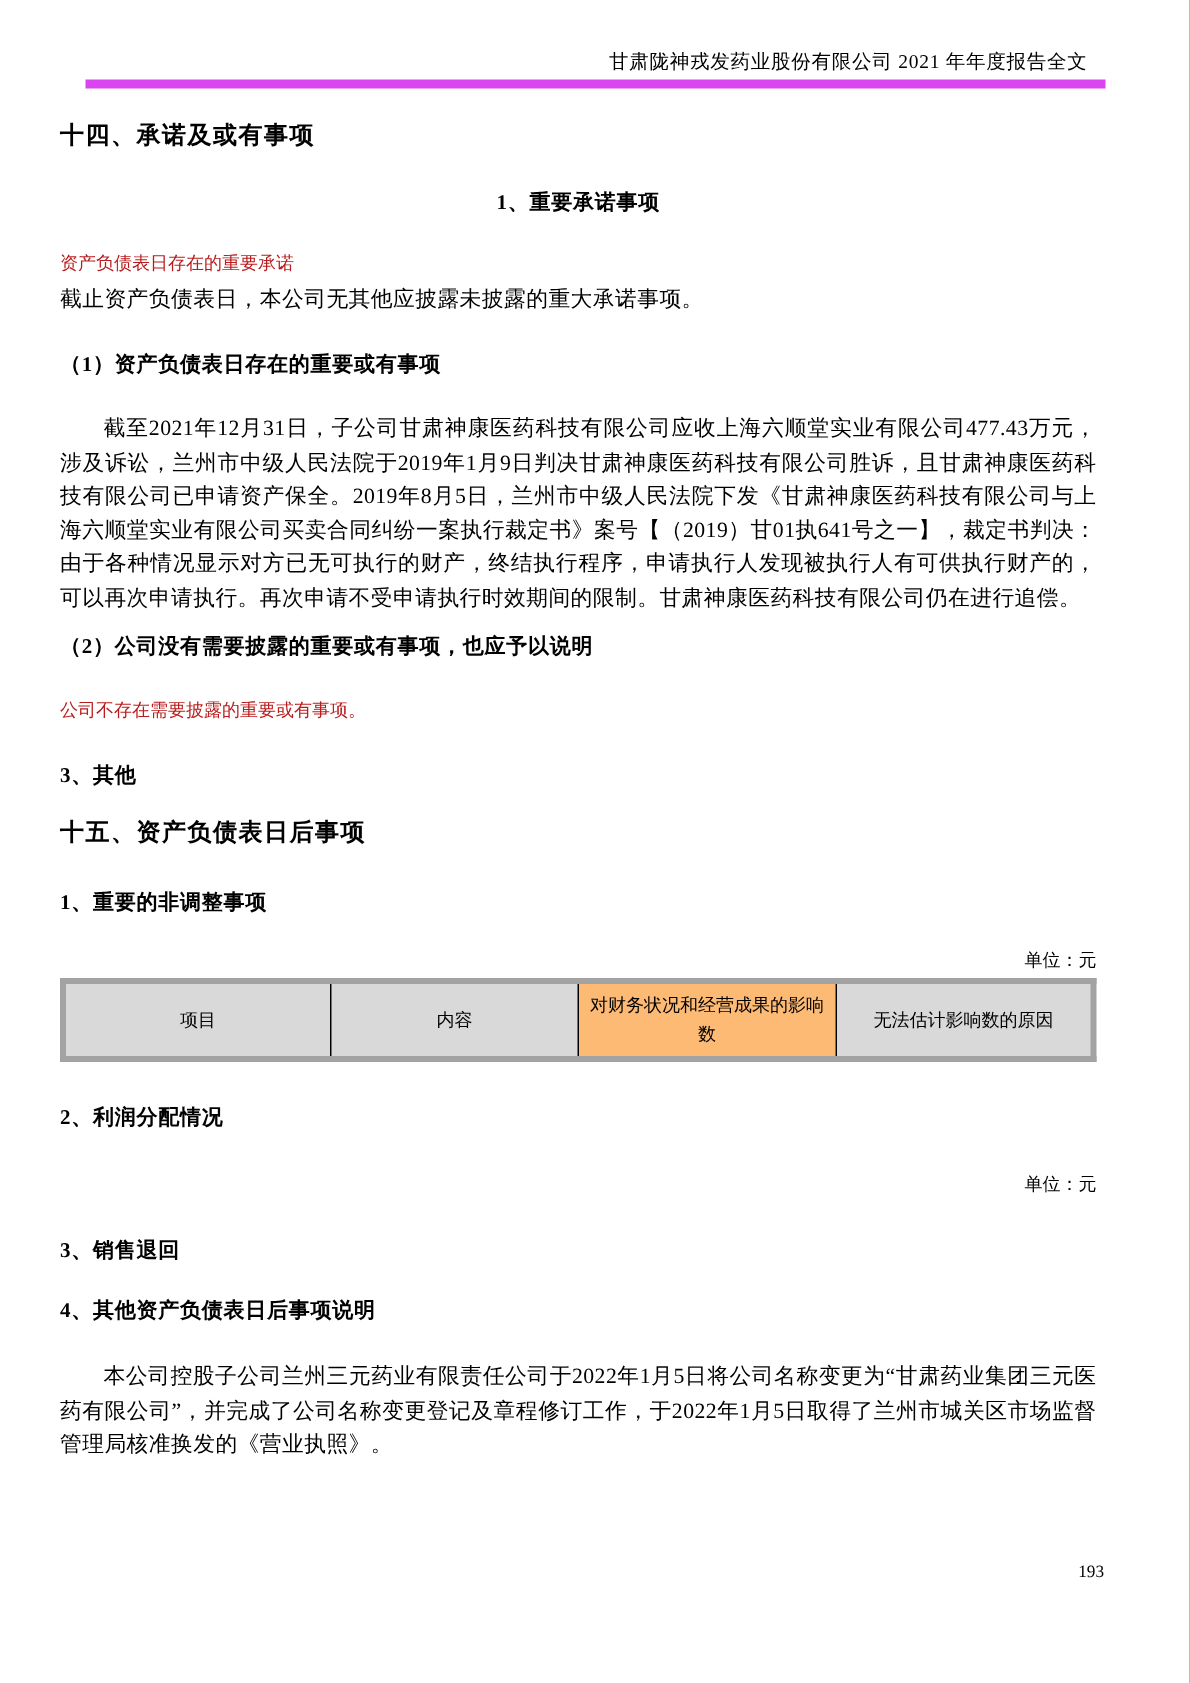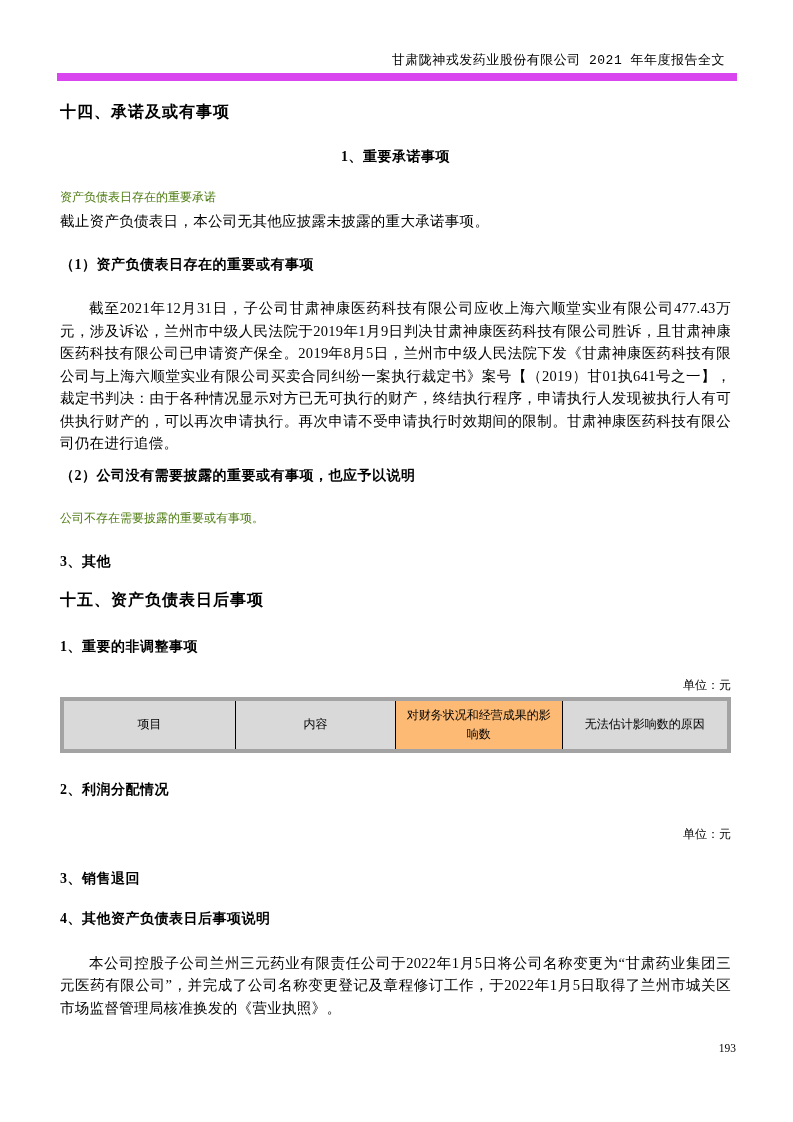--- a/index.html
+++ b/index.html
@@ -8,28 +8,27 @@
     position: relative;
     width: 793px;
     height: 1122px;
     margin: 0 auto;
     background: #ffffff;
     font-family: "Liberation Serif", "DejaVu Serif", serif;
     color: #000000;
     overflow: hidden;
   }
   .content {
-    margin: 0 62px 0 60px; 
+    margin: 0 62px 0 40px; 
   }
   
   .doc-header {
-    padding-top: 52px;
-    border-bottom: 8px solid #d946ef;
+    padding-top: 32px;
+    border-bottom: 6px solid #d946ef;
     margin: 0 56px 0 57px;
-    font-family: Liberation Mono, monospace;
   }
   .doc-header .hdr-text {
     display: block;
     text-align: right;
     font-size: 13px;
     line-height: 1.4;
     padding-right: 12px;
     padding-bottom: 3px;
     letter-spacing: 0.5px;
   }
@@ -40,21 +39,21 @@
     letter-spacing: 1px;
     margin-top: 21px;
   }
   .h-sub {
     font-size: 14px;
     font-weight: bold;
     letter-spacing: 0.5px;
   }
   .small-note {
     font-size: 12px;
-    color: #4d7c0f;
+    color: #b91c1c;
   }
   .body-line {
     font-size: 14.5px;
     letter-spacing: 0.3px;
   }
   .para {
     font-size: 14.5px;
     line-height: 22.5px;
     text-align: justify;
     text-indent: 2em;

